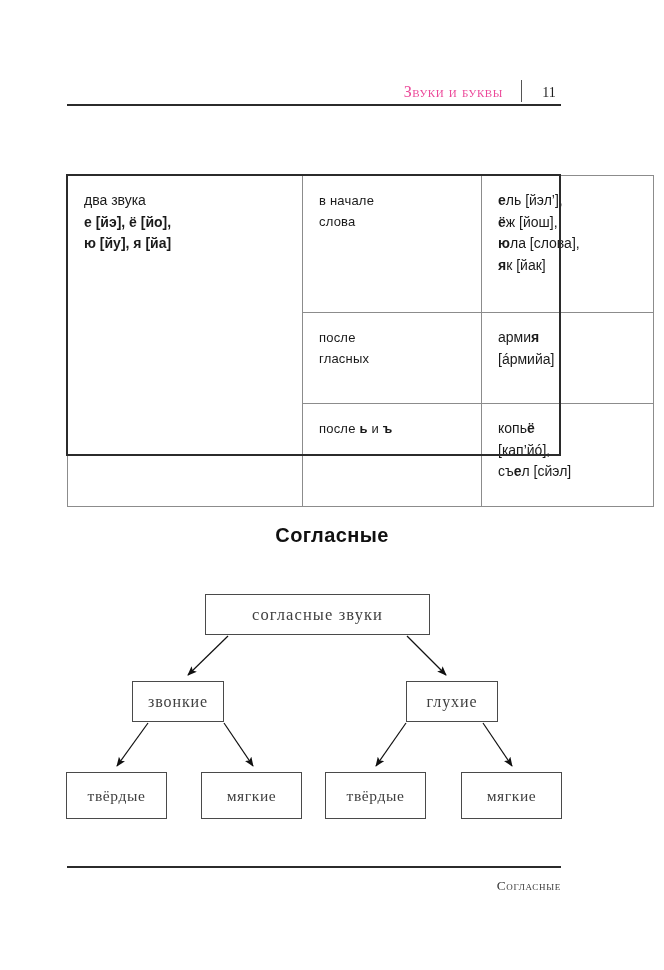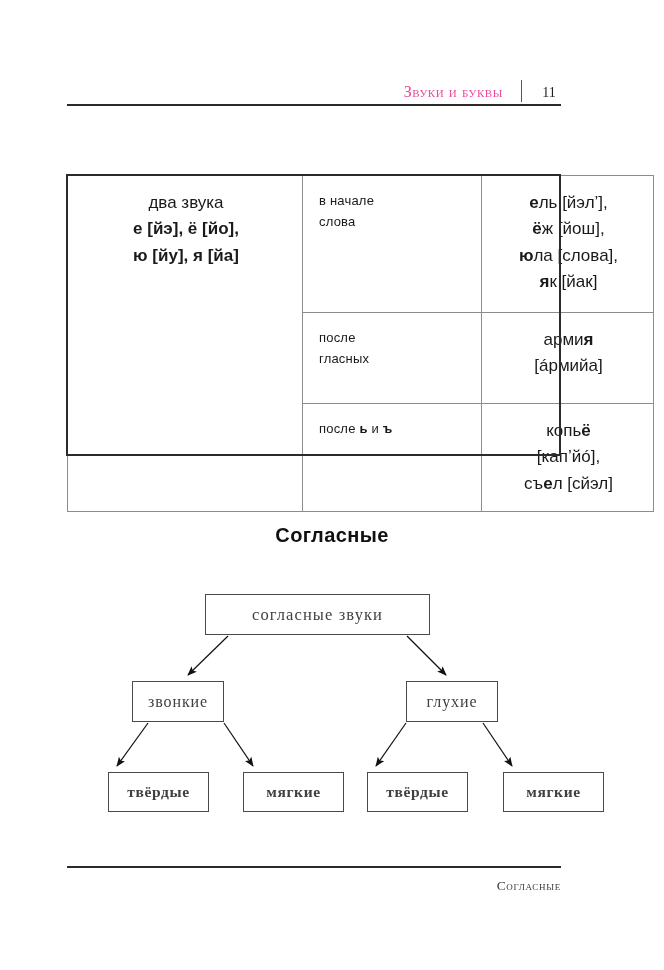--- a/index.html
+++ b/index.html
@@ -73,23 +73,22 @@
     border: 1px solid #8c8c8c;
     vertical-align: top;
     padding: 14px 14px 14px 16px;
   }
   .vowel-table .col-a { width: 204px; }
   .vowel-table .col-b { width: 148px; }
   .vowel-table .col-c { width: 141px; }
 
   .cell-sans {
     font-family: "Liberation Sans", sans-serif;
-    font-size: 17px;
+    font-size: 14px;
     line-height: 1.55;
-    text-align: center;
   }
   .cell-serif {
     font-family: Liberation Sans, sans-serif;
     font-size: 13px;
     line-height: 1.62;
     letter-spacing: 0.2px;
   }
   .cell-serif b { font-weight: 700; }
   .bold-sans { font-weight: 700; }
 
@@ -153,25 +152,24 @@
     letter-spacing: 1.1px;
   }
   .node-mid {
     top: 106px; width: 92px; height: 41px;
     font-size: 16px;
     letter-spacing: 0.9px;
   }
   .node-mid.left  { left: 132px; }
   .node-mid.right { left: 406px; }
   .node-leaf {
-    top: 197px; width: 101px; height: 40px;
+    top: 197px; width: 101px; height: 47px;
     font-size: 15.5px;
-    font-weight: 700;
+    font-weight: 400;
     letter-spacing: 0.6px;
-    margin-left: 42px;
   }
   .node-leaf.l1 { left: 66px; }
   .node-leaf.l2 { left: 201px; }
   .node-leaf.l3 { left: 325px; }
   .node-leaf.l4 { left: 461px; }
 
   
   .foot-rule {
     position: absolute;
     left: 67px;

